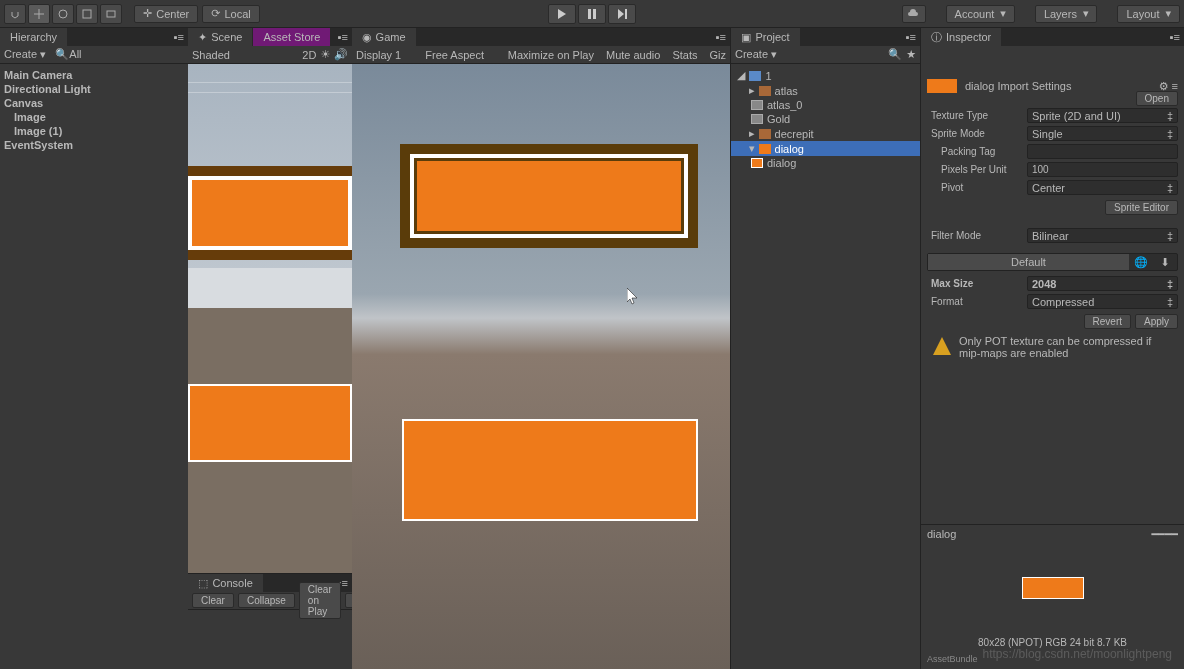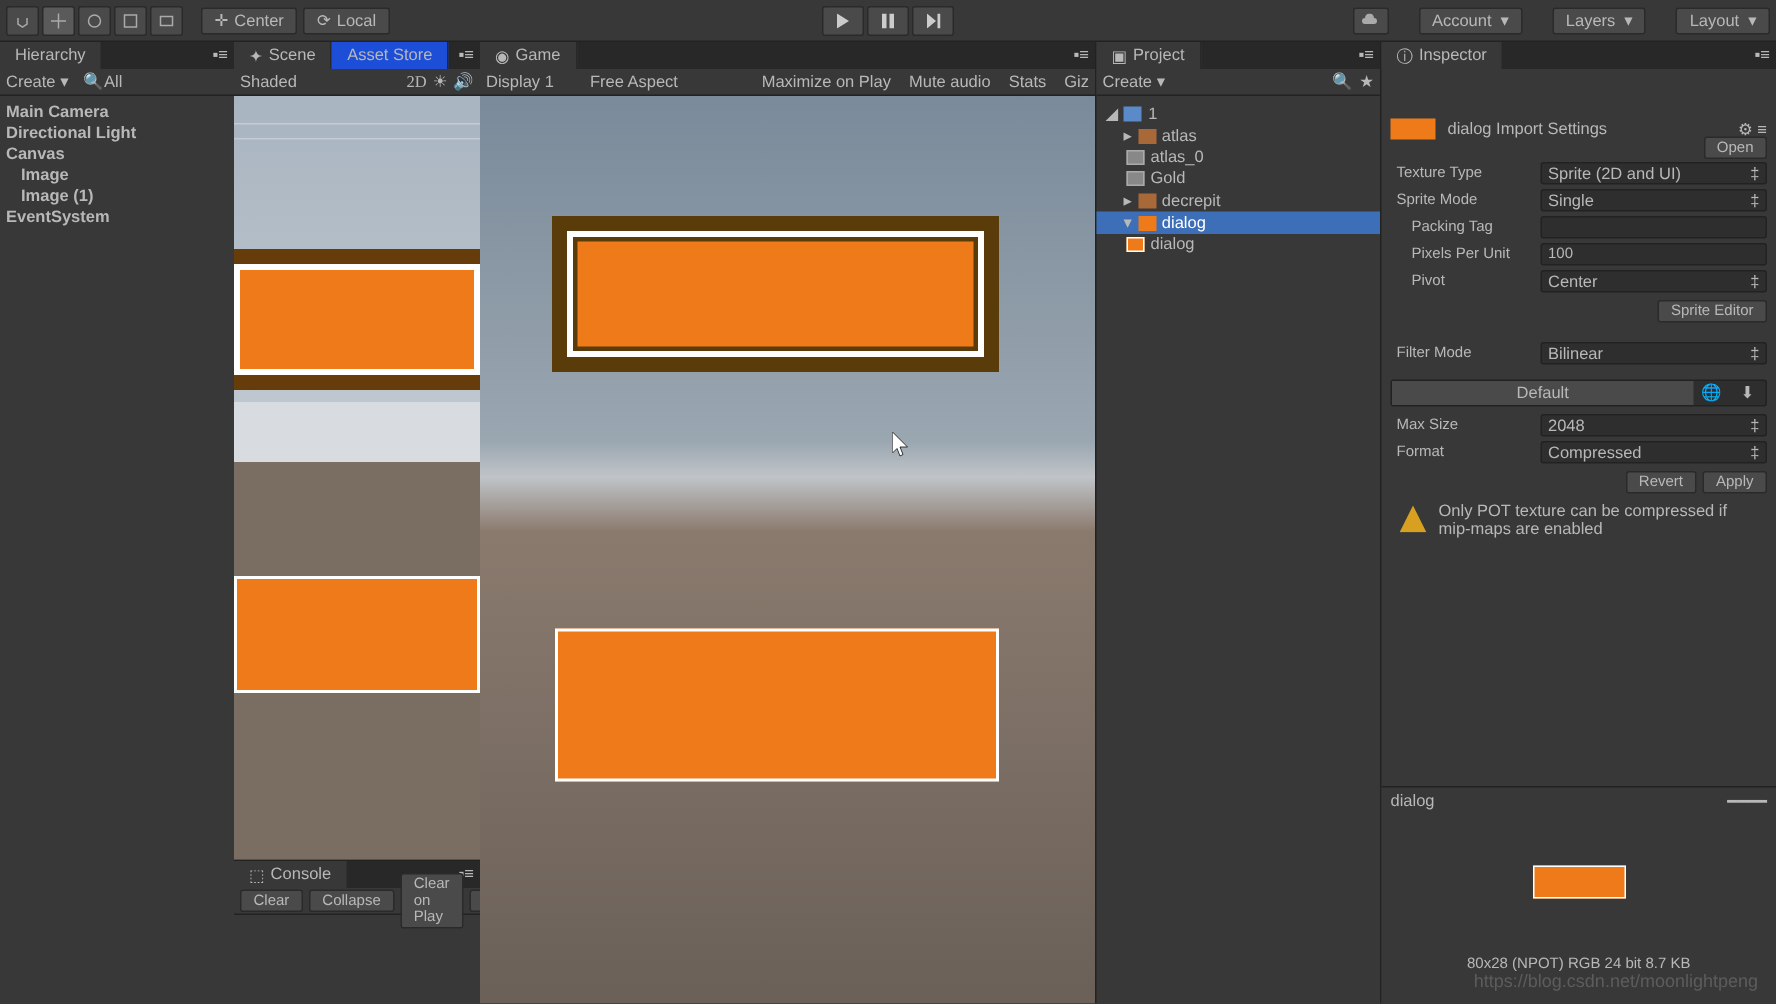--- a/index.html
+++ b/index.html
@@ -11,23 +11,23 @@
 .pill-btn{height:18px;background:#4a4a4a;border:1px solid #2a2a2a;border-radius:2px;padding:0 8px;display:flex;align-items:center;gap:4px;margin-right:4px;}
 .playback{position:absolute;left:50%;transform:translateX(-50%);display:flex;gap:2px;}
 .play-btn{width:28px;height:20px;background:#4a4a4a;border:1px solid #2a2a2a;border-radius:2px;display:flex;align-items:center;justify-content:center;}
 .right-grp{margin-left:auto;display:flex;gap:20px;}
 .drop-btn{height:18px;background:#4a4a4a;border:1px solid #2a2a2a;border-radius:2px;padding:0 8px;display:flex;align-items:center;gap:6px;}
 .cloud{width:24px;height:18px;background:#4a4a4a;border:1px solid #2a2a2a;border-radius:2px;display:flex;align-items:center;justify-content:center;}
 .main{display:flex;height:641px;}
 .panel{background:#383838;display:flex;flex-direction:column;}
 .tab-hdr{height:18px;background:#282828;display:flex;align-items:center;}
 .tab{height:18px;background:#383838;padding:0 10px;display:flex;align-items:center;border-right:1px solid #282828;gap:4px;}
-.tab.inactive{background:#1d4ed8;justify-content:center;}
+.tab.inactive{background:#701a75;justify-content:center;}
 .sub-bar{height:18px;background:#383838;border-bottom:1px solid #222;display:flex;align-items:center;padding:0 4px;gap:4px;font-size:10px;}
-.hierarchy{width:156px;}
+.hierarchy{width:188px;}
 .tree{padding:4px 0;font-weight:bold;}
 .tree-item{padding:1px 4px;cursor:default;}
 .tree-item.indent1{padding-left:14px;}
 .scene-game{flex:1;display:flex;flex-direction:column;}
 .scene-row{display:flex;height:100%;}
 .scene-col{width:164px;background:#6a6a6a;position:relative;}
 .scene-tabs{display:flex;}
 .scene-content{flex:1;background:#5c5c5c;position:relative;overflow:hidden;}
 .orange-box{position:absolute;background:#ee7a1a;border:2px solid #fff;}
 .game-col{flex:1;position:relative;}
@@ -174,21 +174,21 @@
               <span>✦</span>
               <span>Scene</span>
             </div>
           <div class="tab inactive">
               <span>Asset Store</span>
             </div>
           <span style="margin-left:auto;margin-right:4px;">▪≡</span>
         </div>
         <div class="sub-bar">
           <span>Shaded</span>
-          <span style="margin-left:auto;font-family:Liberation Serif, serif;">2D</span>
+          <span style="margin-left:auto;">2D</span>
           <span>☀</span>
           <span>🔊</span>
         </div>
         <div class="scene-content scene-col">
           <div style="position:absolute;inset:0;background:#5a5a5a;"></div>
           <div style="position:absolute;top:0;left:0;right:0;height:44%;background:linear-gradient(#a8b4c0,#c0c8d0);"></div>
           <div style="position:absolute;top:40%;left:0;right:0;height:10%;background:#d8dce0;"></div>
           <div style="position:absolute;top:48%;left:0;right:0;bottom:0;background:#7a6e62;"></div>
           <div style="position:absolute;top:18px;left:0;right:0;height:1px;background:rgba(255,255,255,.3);"></div>
           <div style="position:absolute;top:28px;left:0;right:0;height:1px;background:rgba(255,255,255,.3);"></div>
@@ -346,21 +346,21 @@
             <span>Bilinear</span>
             <span style="margin-left:auto;">‡</span>
           </div>
         </div>
       <div style="height:8px;"></div>
       <div style="display:flex;background:#2e2e2e;border:1px solid #222;border-radius:2px;height:18px;">
         <div style="flex:1;text-align:center;line-height:16px;background:#4a4a4a;">Default</div>
         <div style="width:24px;text-align:center;line-height:16px;">🌐</div>
         <div style="width:24px;text-align:center;line-height:16px;">⬇</div>
       </div>
-      <div class="prop-row" style="margin-top:4px;">
+      <div class="prop-row" style="margin-top:4px;font-weight:bold;">
           <div class="prop-label">Max Size</div>
           <div class="prop-field">
             <span>2048</span>
             <span style="margin-left:auto;">‡</span>
           </div>
         </div>
       <div class="prop-row">
           <div class="prop-label">Format</div>
           <div class="prop-field">
             <span>Compressed</span>
@@ -379,18 +379,19 @@
 
     <div class="preview">
       <div class="preview-hdr">
         <span>dialog</span>
         <span style="margin-left:auto;">━━━━</span>
       </div>
       <div class="preview-img">
           <div class="preview-swatch"></div>
         </div>
       <div class="preview-info">80x28 (NPOT)  RGB 24 bit   8.7 KB</div>
+      <div style="padding:2px 6px;font-size:9px;color:#888;">AssetBundle</div>
     </div>
   </div>
 
 </div>
 
 <div class="watermark">https://blog.csdn.net/moonlightpeng</div>
 
 </body></html>

